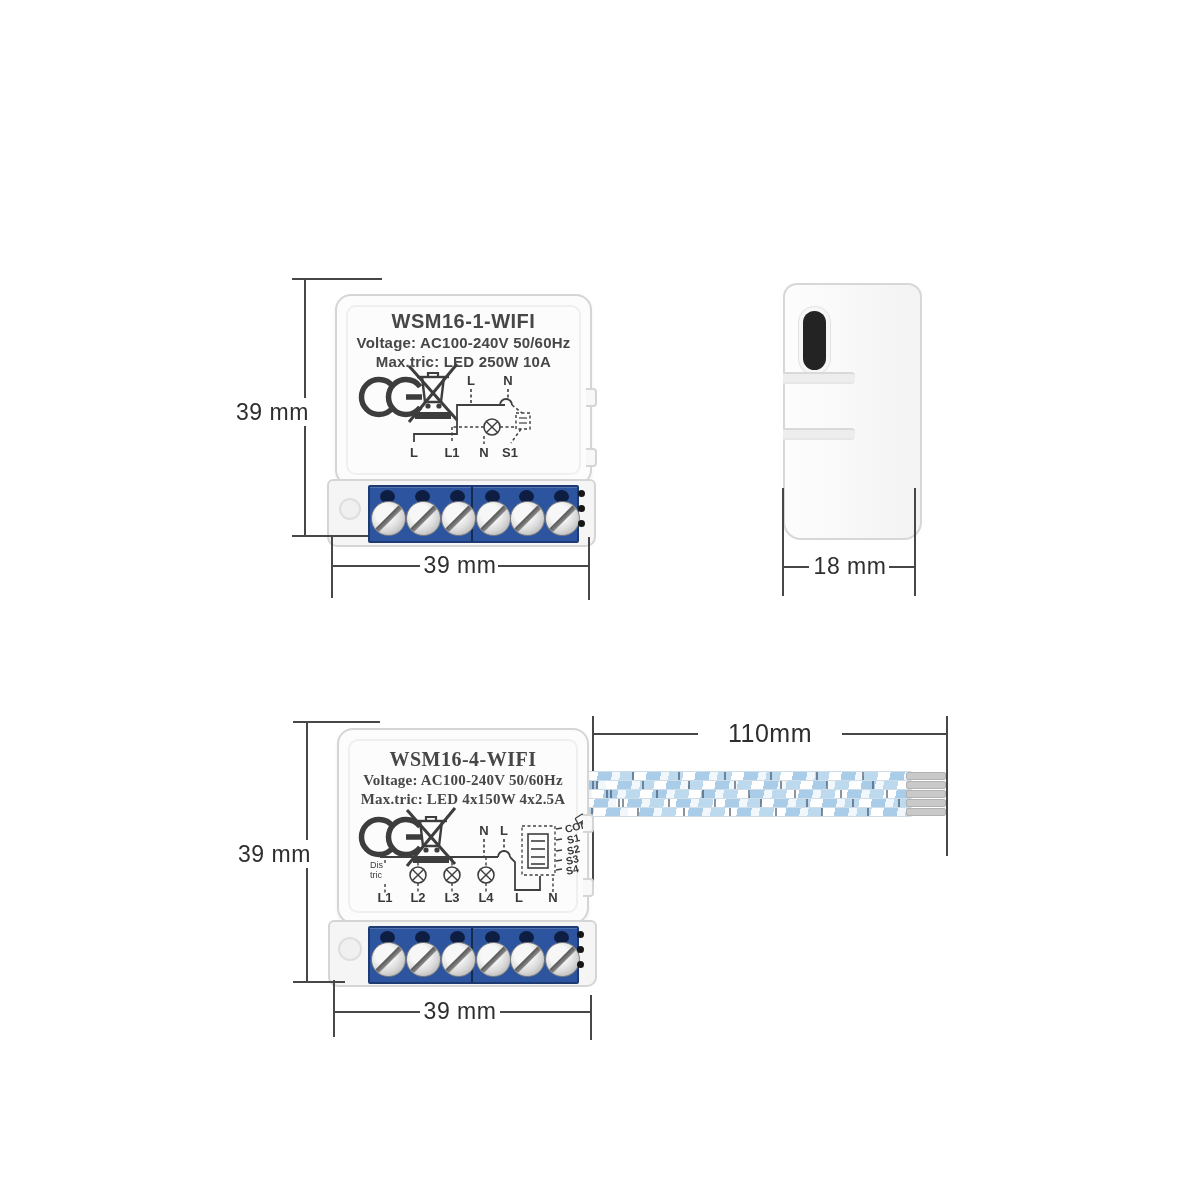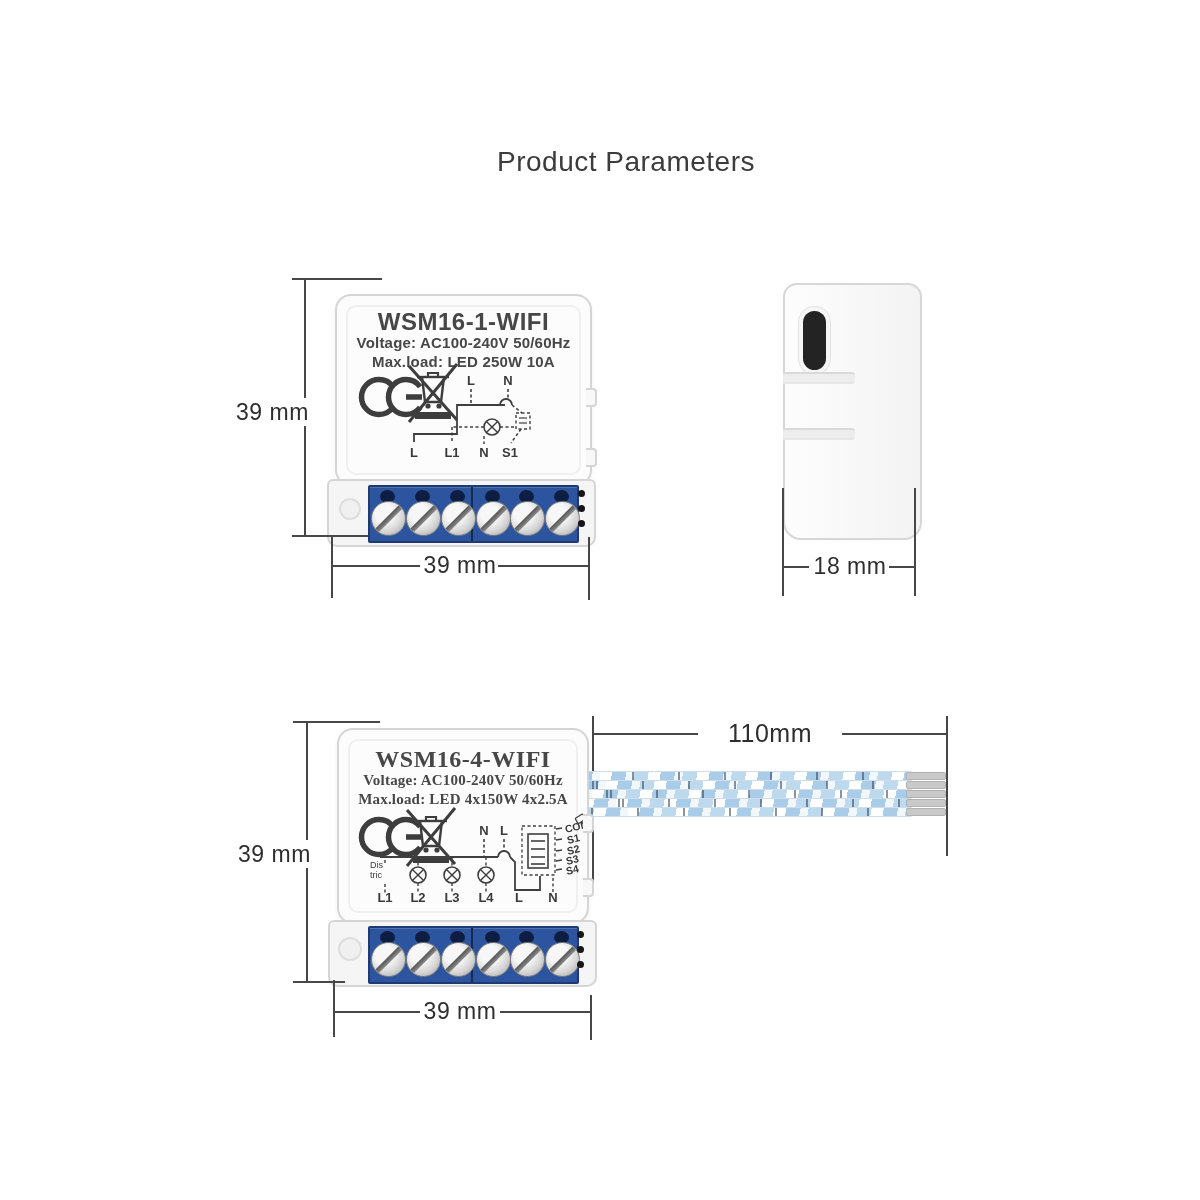--- a/index.html
+++ b/index.html
@@ -7,21 +7,21 @@
           font-family:"Liberation Sans",sans-serif;overflow:hidden;}
   
   .title{position:absolute;font-size:28px;color:#3c3c3c;font-weight:400;letter-spacing:0.5px;}
   .dim-text{position:absolute;color:#2e2e2e;font-size:23px;text-align:center;letter-spacing:0.5px;white-space:nowrap;}
   .dl{position:absolute;background:#474747;}
   
   .dev-body{position:absolute;background:#fcfcfc;border:2px solid #d5d5d5;border-radius:16px;
             box-shadow:0 2px 4px rgba(0,0,0,0.05);}
   .dev-face{position:absolute;inset:9px;border:2px solid #efefef;border-radius:10px;pointer-events:none;}
   .dev-text{position:absolute;left:0;right:0;text-align:center;color:#474747;font-weight:bold;}
-  .model{font-size:24px;line-height:23px;letter-spacing:0.5px;}
+  .model{font-size:20px;line-height:23px;letter-spacing:0.5px;}
   .spec{font-size:15px;line-height:19px;letter-spacing:0.2px;}
   .tab{position:absolute;width:9px;height:15px;background:#f8f8f8;border:2px solid #d5d5d5;border-left:none;border-radius:0 4px 4px 0;}
   
   .flange{position:absolute;background:#f5f5f5;border:2px solid #d5d5d5;border-radius:6px 6px 10px 10px;}
   .mount-hole{position:absolute;border-radius:50%;background:#f0f0f0;border:2px solid #dedede;}
   .tblock{position:absolute;background:#2d549f;border:2px solid #1d3a72;border-radius:2px;
           box-shadow:inset 0 1px 0 rgba(255,255,255,0.18);}
   .tdivider{position:absolute;width:2px;top:0;bottom:0;background:#16294f;}
   .screw{position:absolute;width:33px;height:33px;border-radius:50%;border:1px solid #7e7e7e;
          background:radial-gradient(circle at 38% 34%,#f7f7f7 0 30%,#d8d8d8 60%,#9e9e9e 100%);overflow:hidden;}
@@ -48,28 +48,27 @@
   .schematic text{font-family:"Liberation Sans",sans-serif;font-size:13px;font-weight:600;fill:#3a3a3a;}
   .schematic text.sm{font-size:9px;font-weight:400;}
   .schematic text.rot{font-size:10.5px;}
   .icon-svg{position:absolute;overflow:visible;}
 </style>
 </head>
 <body>
 
 <div id="canvas">
 
-  <div class="title" style="left:497px;top:146px;">Product Parameters</div>
 
   <div class="dev-body" style="left:335px;top:294px;width:253px;height:188px;">
     <div class="dev-face"></div>
     <div class="dev-text" style="top:14px;">
       <div class="model">WSM16-1-WIFI</div>
       <div class="spec">Voltage: AC100-240V 50/60Hz</div>
-      <div class="spec">Max.load: LED 250W 10A</div>
+      <div class="spec">Max.tric: LED 250W 10A</div>
     </div>
 
     <svg class="icon-svg" style="left:21px;top:80px;" width="70" height="42" viewBox="0 0 70 42">
       <circle cx="21" cy="21" r="17.5" fill="none" stroke="#3d3d3d" stroke-width="5.5" pathLength="100" stroke-dasharray="80 20" stroke-dashoffset="-10"></circle>
       <circle cx="48" cy="21" r="17.5" fill="none" stroke="#3d3d3d" stroke-width="5.5" pathLength="100" stroke-dasharray="80 20" stroke-dashoffset="-10"></circle>
       <line x1="48" y1="21" x2="64" y2="21" stroke="#3d3d3d" stroke-width="5.5"></line>
     </svg>
 
     <svg class="icon-svg" style="left:72px;top:66px;" width="48" height="62" viewBox="0 0 48 62">
       <line x1="8" y1="15" x2="40" y2="15" stroke="#3d3d3d" stroke-width="2.4"></line>
@@ -172,21 +171,21 @@
   <div class="wire-tip" style="left:906px;top:781px;"></div>
   <div class="wire-tip" style="left:906px;top:790px;"></div>
   <div class="wire-tip" style="left:906px;top:799px;"></div>
   <div class="wire-tip" style="left:906px;top:808px;"></div>
 
   <div class="dev-body" style="left:337px;top:728px;width:248px;height:192px;">
     <div class="dev-face"></div>
     <div class="dev-text" style="top:18px;font-family:Liberation Serif, serif;">
       <div class="model">WSM16-4-WIFI</div>
       <div class="spec">Voltage: AC100-240V 50/60Hz</div>
-      <div class="spec">Max.load: LED 4x150W 4x2.5A</div>
+      <div class="spec">Max.tric: LED 4x150W 4x2.5A</div>
     </div>
     <svg class="icon-svg" style="left:19px;top:86px;" width="70" height="42" viewBox="0 0 70 42">
       <circle cx="21" cy="21" r="17.5" fill="none" stroke="#3d3d3d" stroke-width="5.5" pathLength="100" stroke-dasharray="80 20" stroke-dashoffset="-10"></circle>
       <circle cx="48" cy="21" r="17.5" fill="none" stroke="#3d3d3d" stroke-width="5.5" pathLength="100" stroke-dasharray="80 20" stroke-dashoffset="-10"></circle>
       <line x1="48" y1="21" x2="64" y2="21" stroke="#3d3d3d" stroke-width="5.5"></line>
     </svg>
     <svg class="icon-svg" style="left:68px;top:76px;" width="48" height="62" viewBox="0 0 48 62">
       <line x1="8" y1="15" x2="40" y2="15" stroke="#3d3d3d" stroke-width="2.4"></line>
       <path d="M19,15 v-4 h10 v4" fill="none" stroke="#3d3d3d" stroke-width="2.2"></path>
       <path d="M13,15 l3,25 h16 l3,-25" fill="none" stroke="#3d3d3d" stroke-width="2.4"></path>

